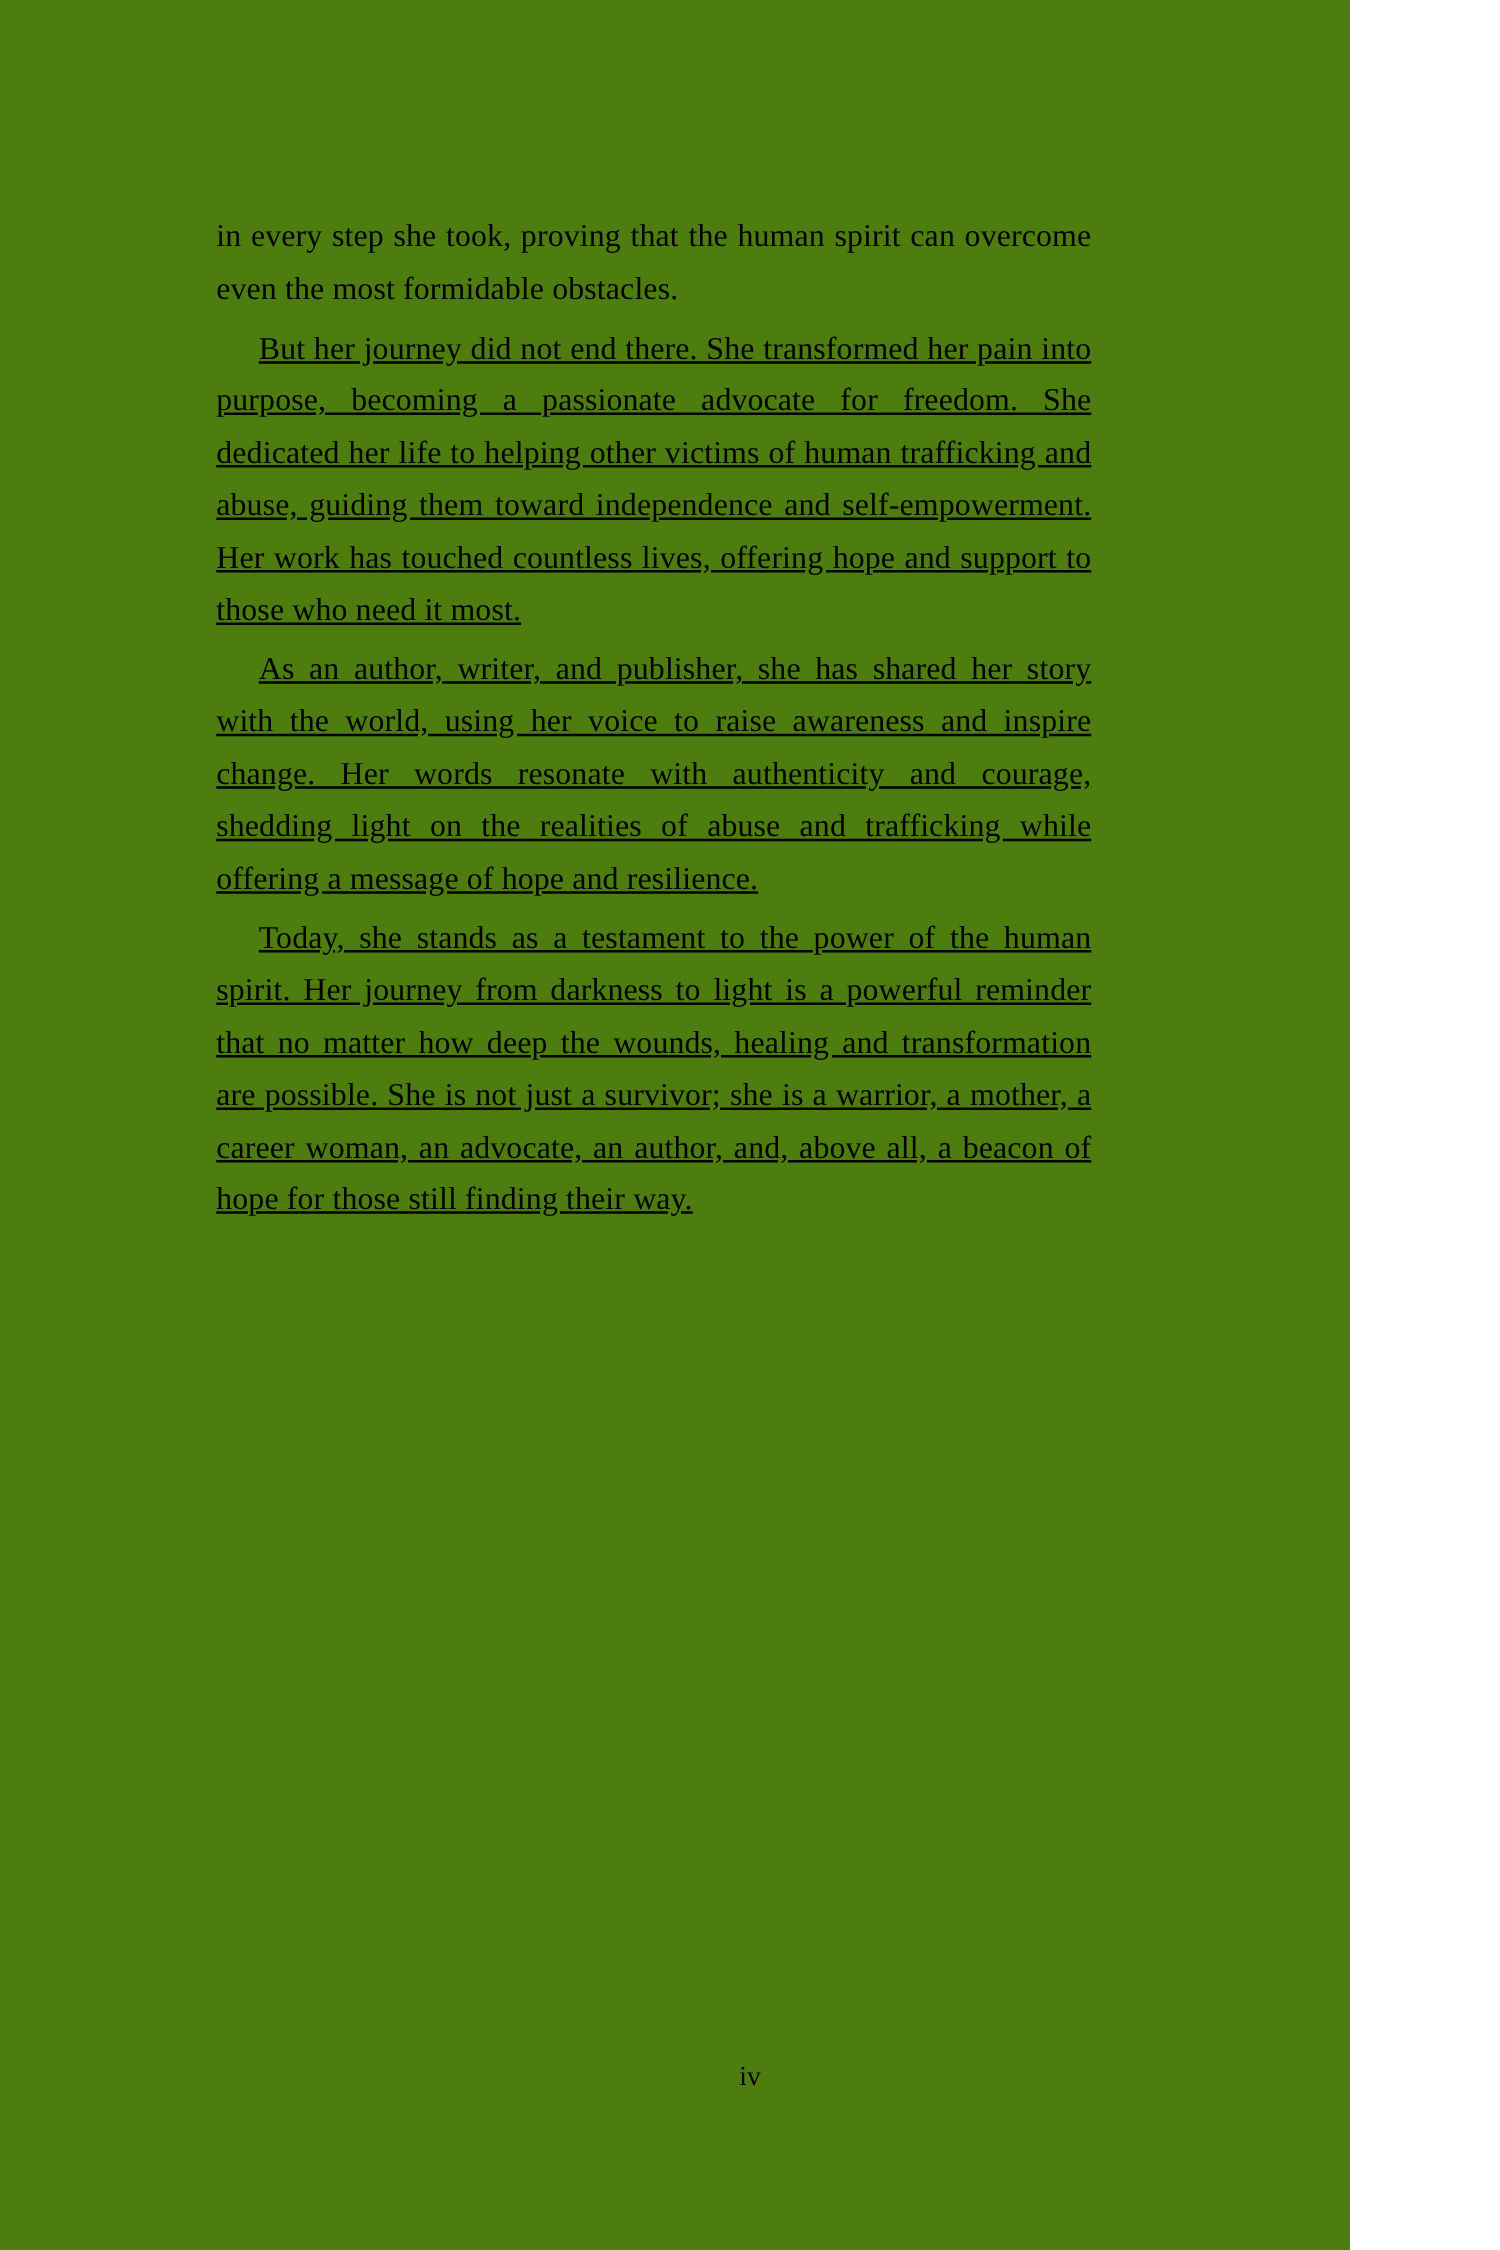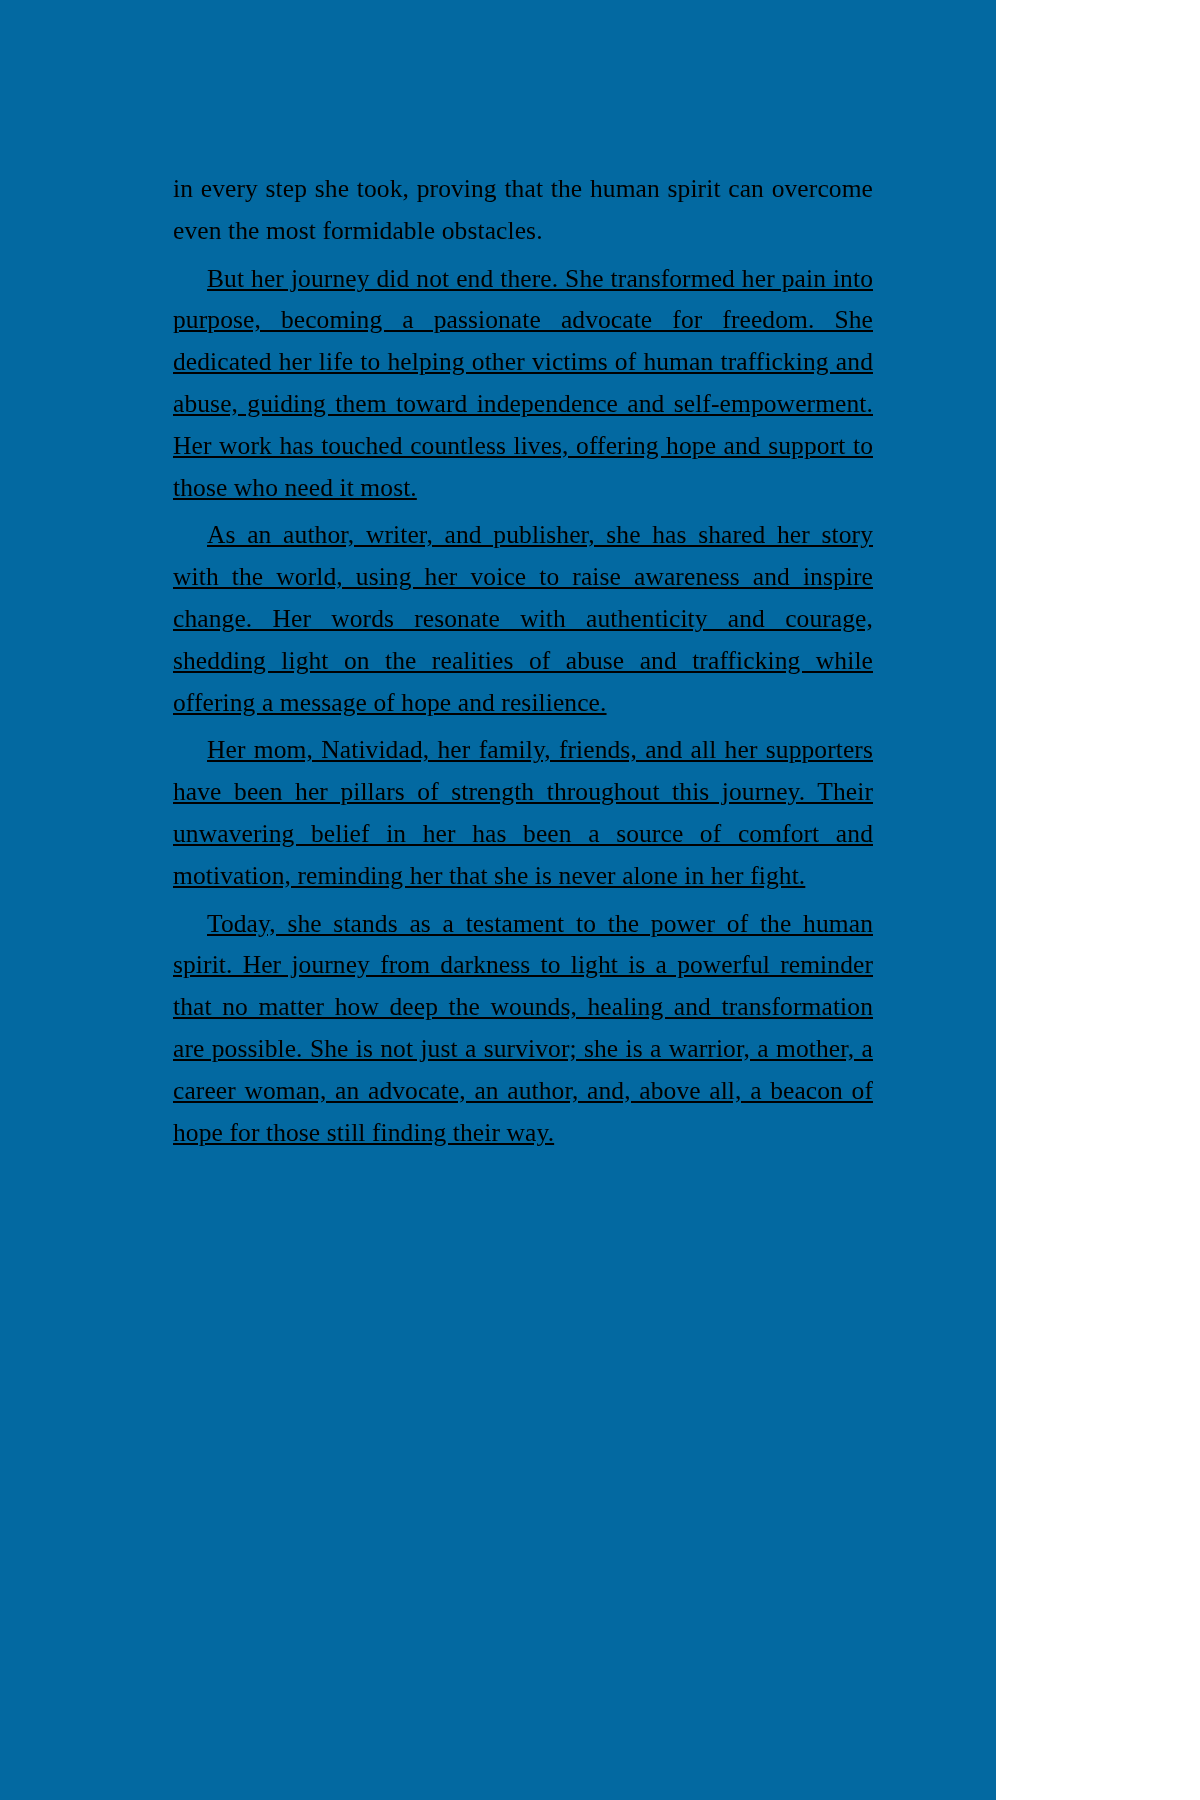--- a/index.html
+++ b/index.html
@@ -13,23 +13,23 @@
     height: 1800px;
     font-family: "Liberation Serif", "DejaVu Serif", serif;
     color: #000000;
     position: relative;
     overflow: hidden;
   }
   .page {
     position: absolute;
     left: 0;
     top: 0;
-    width: 996px;
+    width: 1080px;
     height: 1800px;
-    background: #0369a1;
+    background: #4d7c0f;
   }
   .text-block {
     position: absolute;
     left: 173px;
     top: 168px;
     width: 700px;
   }
   .para {
     margin: 0 0 0 0;
     text-align: justify;
@@ -67,20 +67,20 @@
 <div class="page">
 
   <div class="text-block">
 
     <p class="para no-indent">in every step she took, proving that the human spirit can overcome even the most formidable obstacles.</p>
 
     <p class="para">But her journey did not end there. She transformed her pain into purpose, becoming a passionate advocate for freedom. She dedicated her life to helping other victims of human trafficking and abuse, guiding them toward independence and self-empowerment. Her work has touched countless lives, offering hope and support to those who need it most.</p>
 
     <p class="para">As an author, writer, and publisher, she has shared her story with the world, using her voice to raise awareness and inspire change. Her words resonate with authenticity and courage, shedding light on the realities of abuse and trafficking while offering a message of hope and resilience.</p>
 
-    <p class="para">Her mom, Natividad, her family, friends, and all her supporters have been her pillars of strength throughout this journey. Their unwavering belief in her has been a source of comfort and motivation, reminding her that she is never alone in her fight.</p>
 
     <p class="para">Today, she stands as a testament to the power of the human spirit. Her journey from darkness to light is a powerful reminder that no matter how deep the wounds, healing and transformation are possible. She is not just a survivor; she is a warrior, a mother, a career woman, an advocate, an author, and, above all, a beacon of hope for those still finding their way.</p>
 
   </div>
 
+  <div class="page-number">iv</div>
 
 </div>
 
 </body></html>

